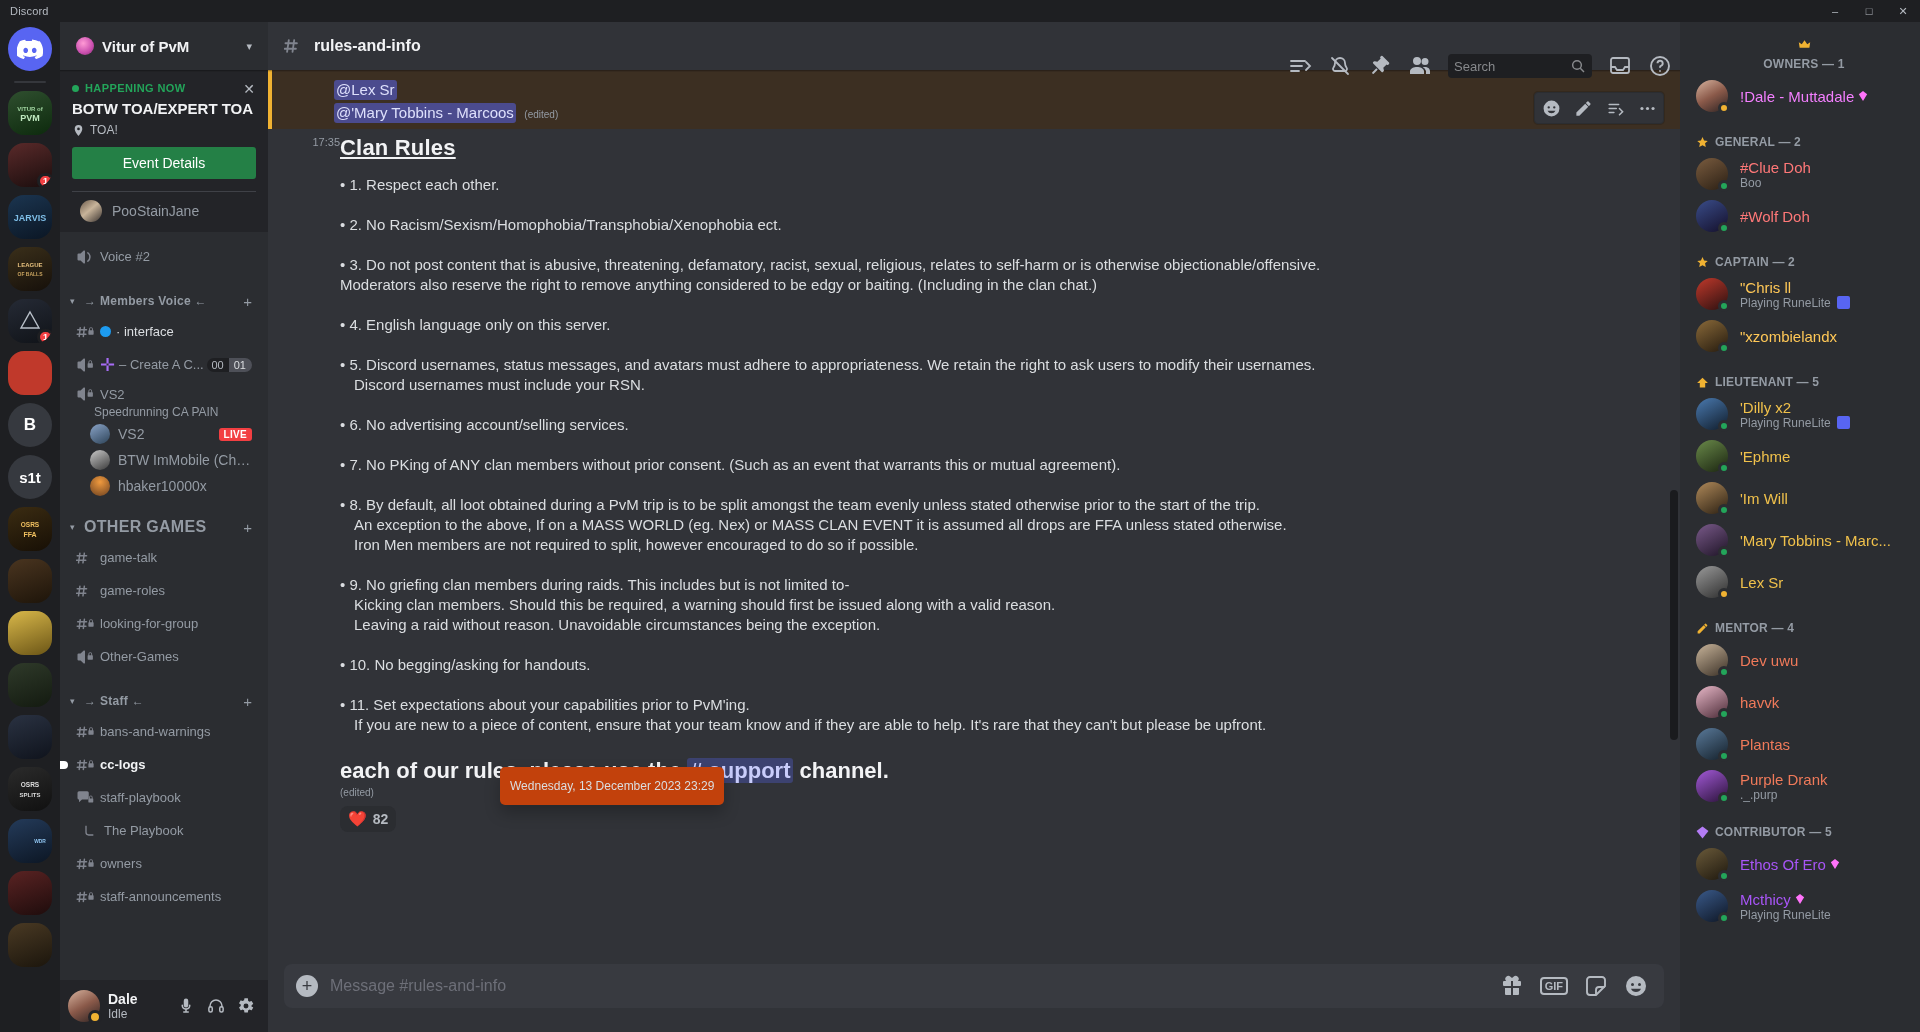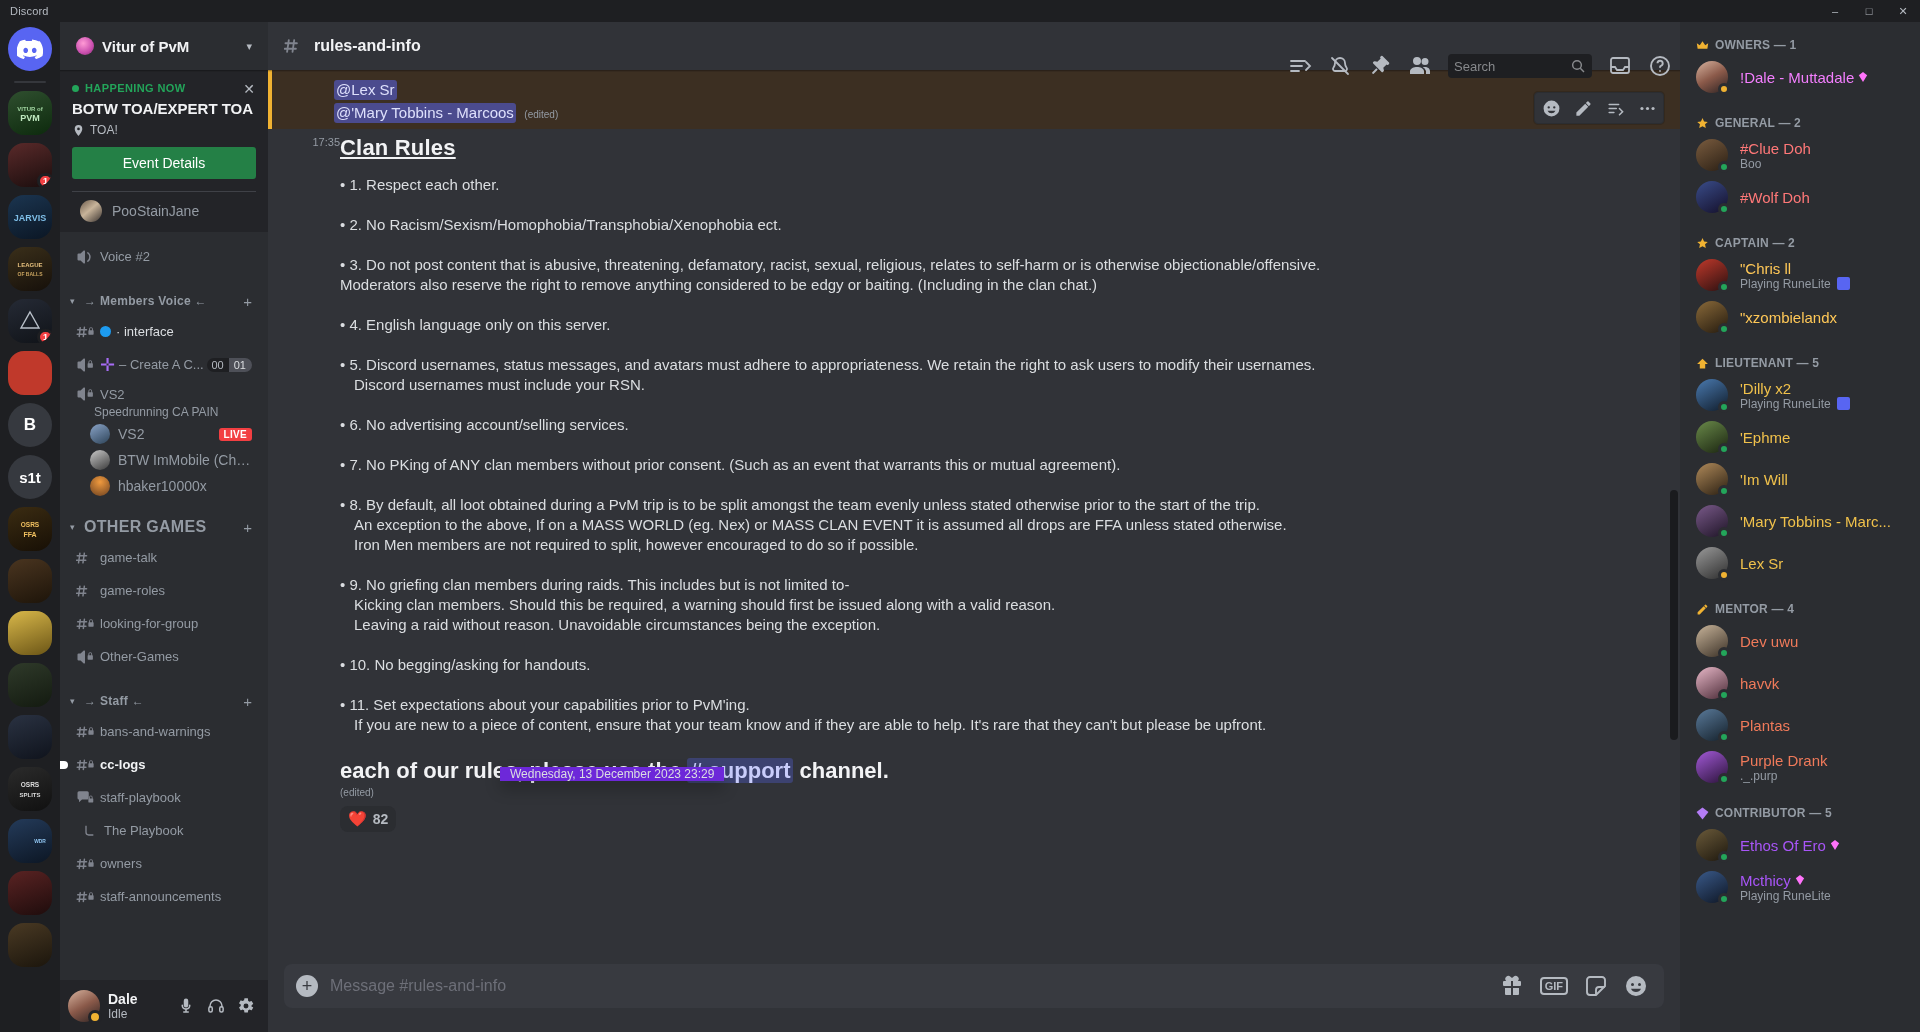--- a/index.html
+++ b/index.html
@@ -187,22 +187,22 @@
   .closing { font-size: 22px; font-weight: 700; color: #f2f3f5; margin: 22px 0 2px 0; line-height: 28px; }
   .chan-mention { background: #3c4270; color: #c9cdfb; border-radius: 3px; padding: 0 3px; }
   .edited-line { font-size: 10px; color: #949ba4; margin-left: 0; }
   .reaction {
     display: inline-flex; align-items: center; gap: 6px; background: #2b2d31;
     border: 1px solid transparent; border-radius: 8px; padding: 3px 7px; margin-top: 8px; cursor: pointer;
   }
   .reaction .cnt { font-size: 14px; font-weight: 600; color: #b5bac1; }
 
   .tooltip {
-    position: absolute; left: 232px; top: 697px; background: #6d28d9; color: #dbdee1;
-    font-size: 12px; font-weight: 500; padding: 0 10px; border-radius: 0;
+    position: absolute; left: 232px; top: 697px; background: #c2410c; color: #dbdee1;
+    font-size: 12px; font-weight: 500; padding: 12px 10px; border-radius: 5px;
     box-shadow: 0 8px 16px rgba(0,0,0,.24); z-index: 50; white-space: nowrap;
   }
 
   .scrollbar { position: absolute; right: 2px; top: 420px; width: 8px; height: 250px;
                background: #1a1b1e; border-radius: 4px; }
 
   
   .composer { padding: 0 16px 24px 16px; flex: 0 0 auto; }
   .composer-inner { background: #383a40; border-radius: 8px; display: flex; align-items: center;
                     min-height: 44px; padding: 0 16px 0 0; }
@@ -215,21 +215,21 @@
   .cmp-icons { display: flex; align-items: center; gap: 16px; color: #b5bac1; }
   .cmp-icons > div { cursor: pointer; display: flex; align-items: center; }
   .gif-badge { border: 2px solid #b5bac1; border-radius: 4px; font-size: 11px; font-weight: 700;
                padding: 0 3px; color: #b5bac1; line-height: 14px; }
 
   
   .members { width: 240px; flex: 0 0 240px; background: #2b2d31; overflow: hidden; padding-top: 8px;
              position: relative; }
   .mgroup { font-size: 12px; font-weight: 600; color: #949ba4; padding: 18px 8px 4px 16px;
             display: flex; align-items: center; gap: 6px; letter-spacing: .2px; }
-  .mgroup:first-child { padding-top: 8px; }
+  .mgroup:first-child { padding-top: 8px; flex-direction: column; }
   .mrow { display: flex; align-items: center; height: 42px; margin: 0 8px; padding: 0 8px;
           border-radius: 4px; cursor: pointer; }
   .mav { width: 32px; height: 32px; border-radius: 50%; margin-right: 12px; flex: 0 0 32px;
          position: relative; }
   .mav .st { position: absolute; right: -2px; bottom: -2px; width: 12px; height: 12px; border-radius: 50%;
              border: 3px solid #2b2d31; }
   .minfo { min-width: 0; flex: 1; }
   .mname { font-size: 15px; white-space: nowrap; overflow: hidden; text-overflow: ellipsis;
            display: flex; align-items: center; gap: 4px; }
   .msub { font-size: 12px; color: #949ba4; white-space: nowrap; overflow: hidden; text-overflow: ellipsis; }

